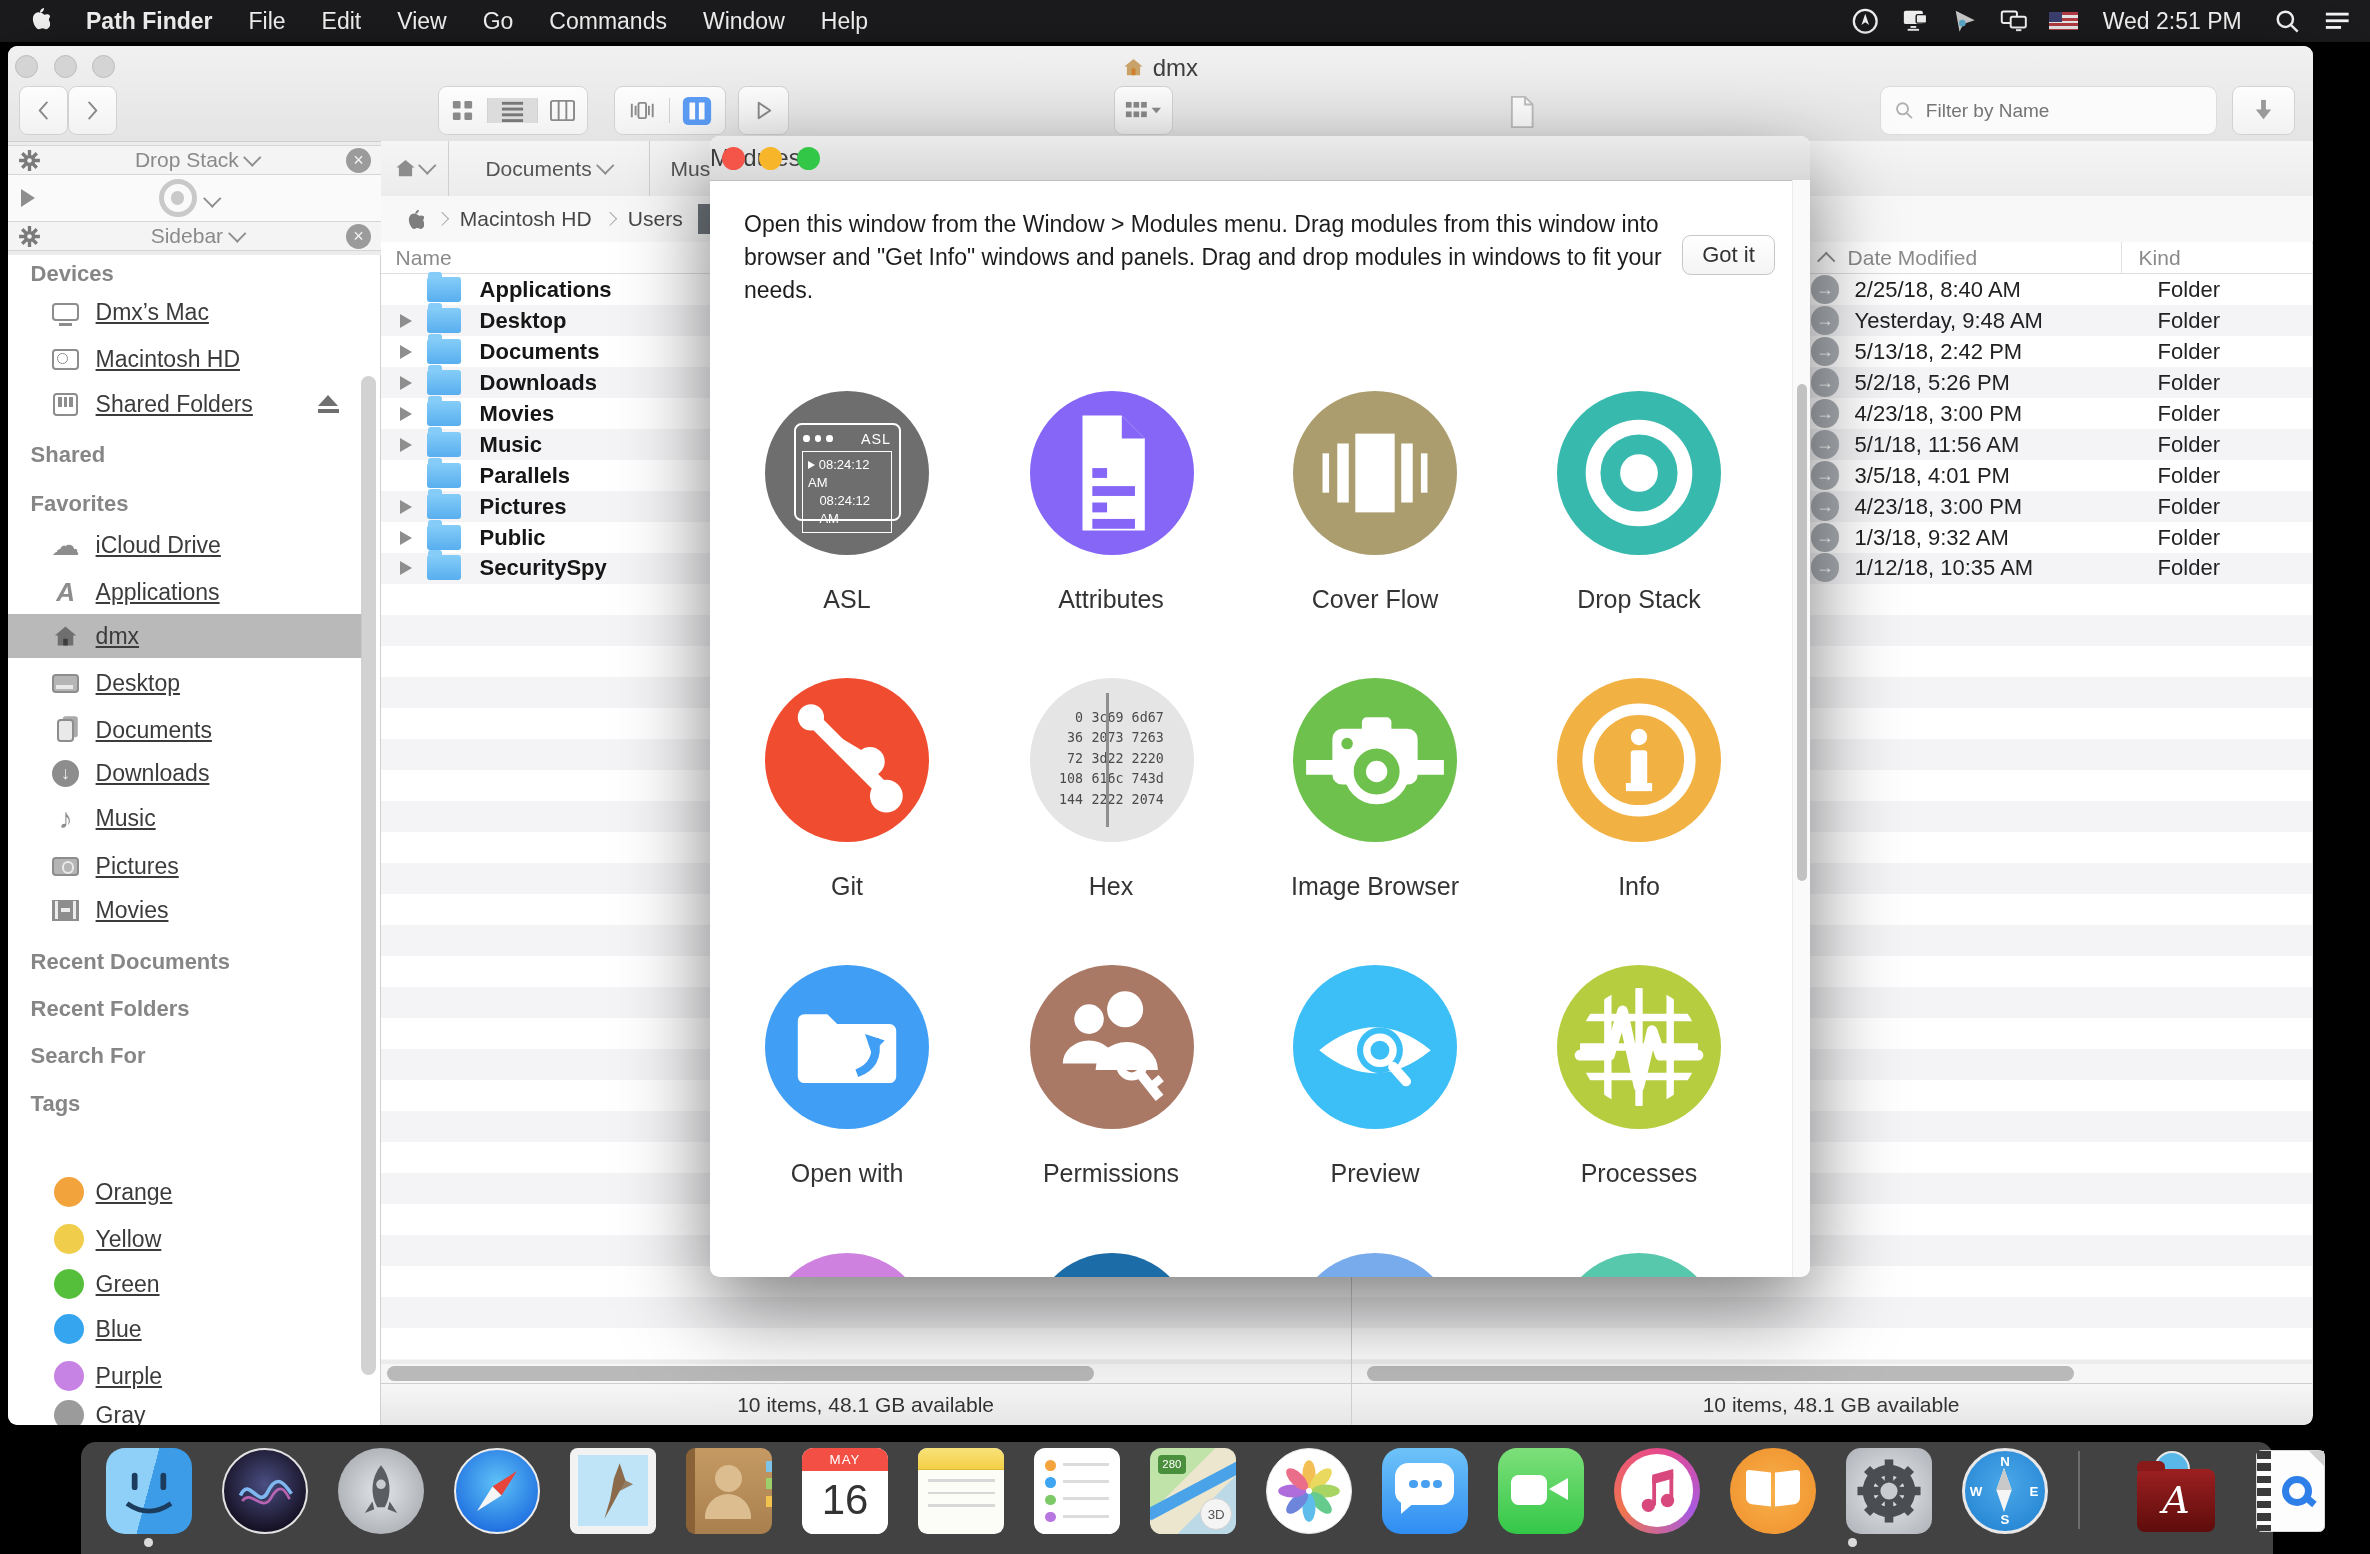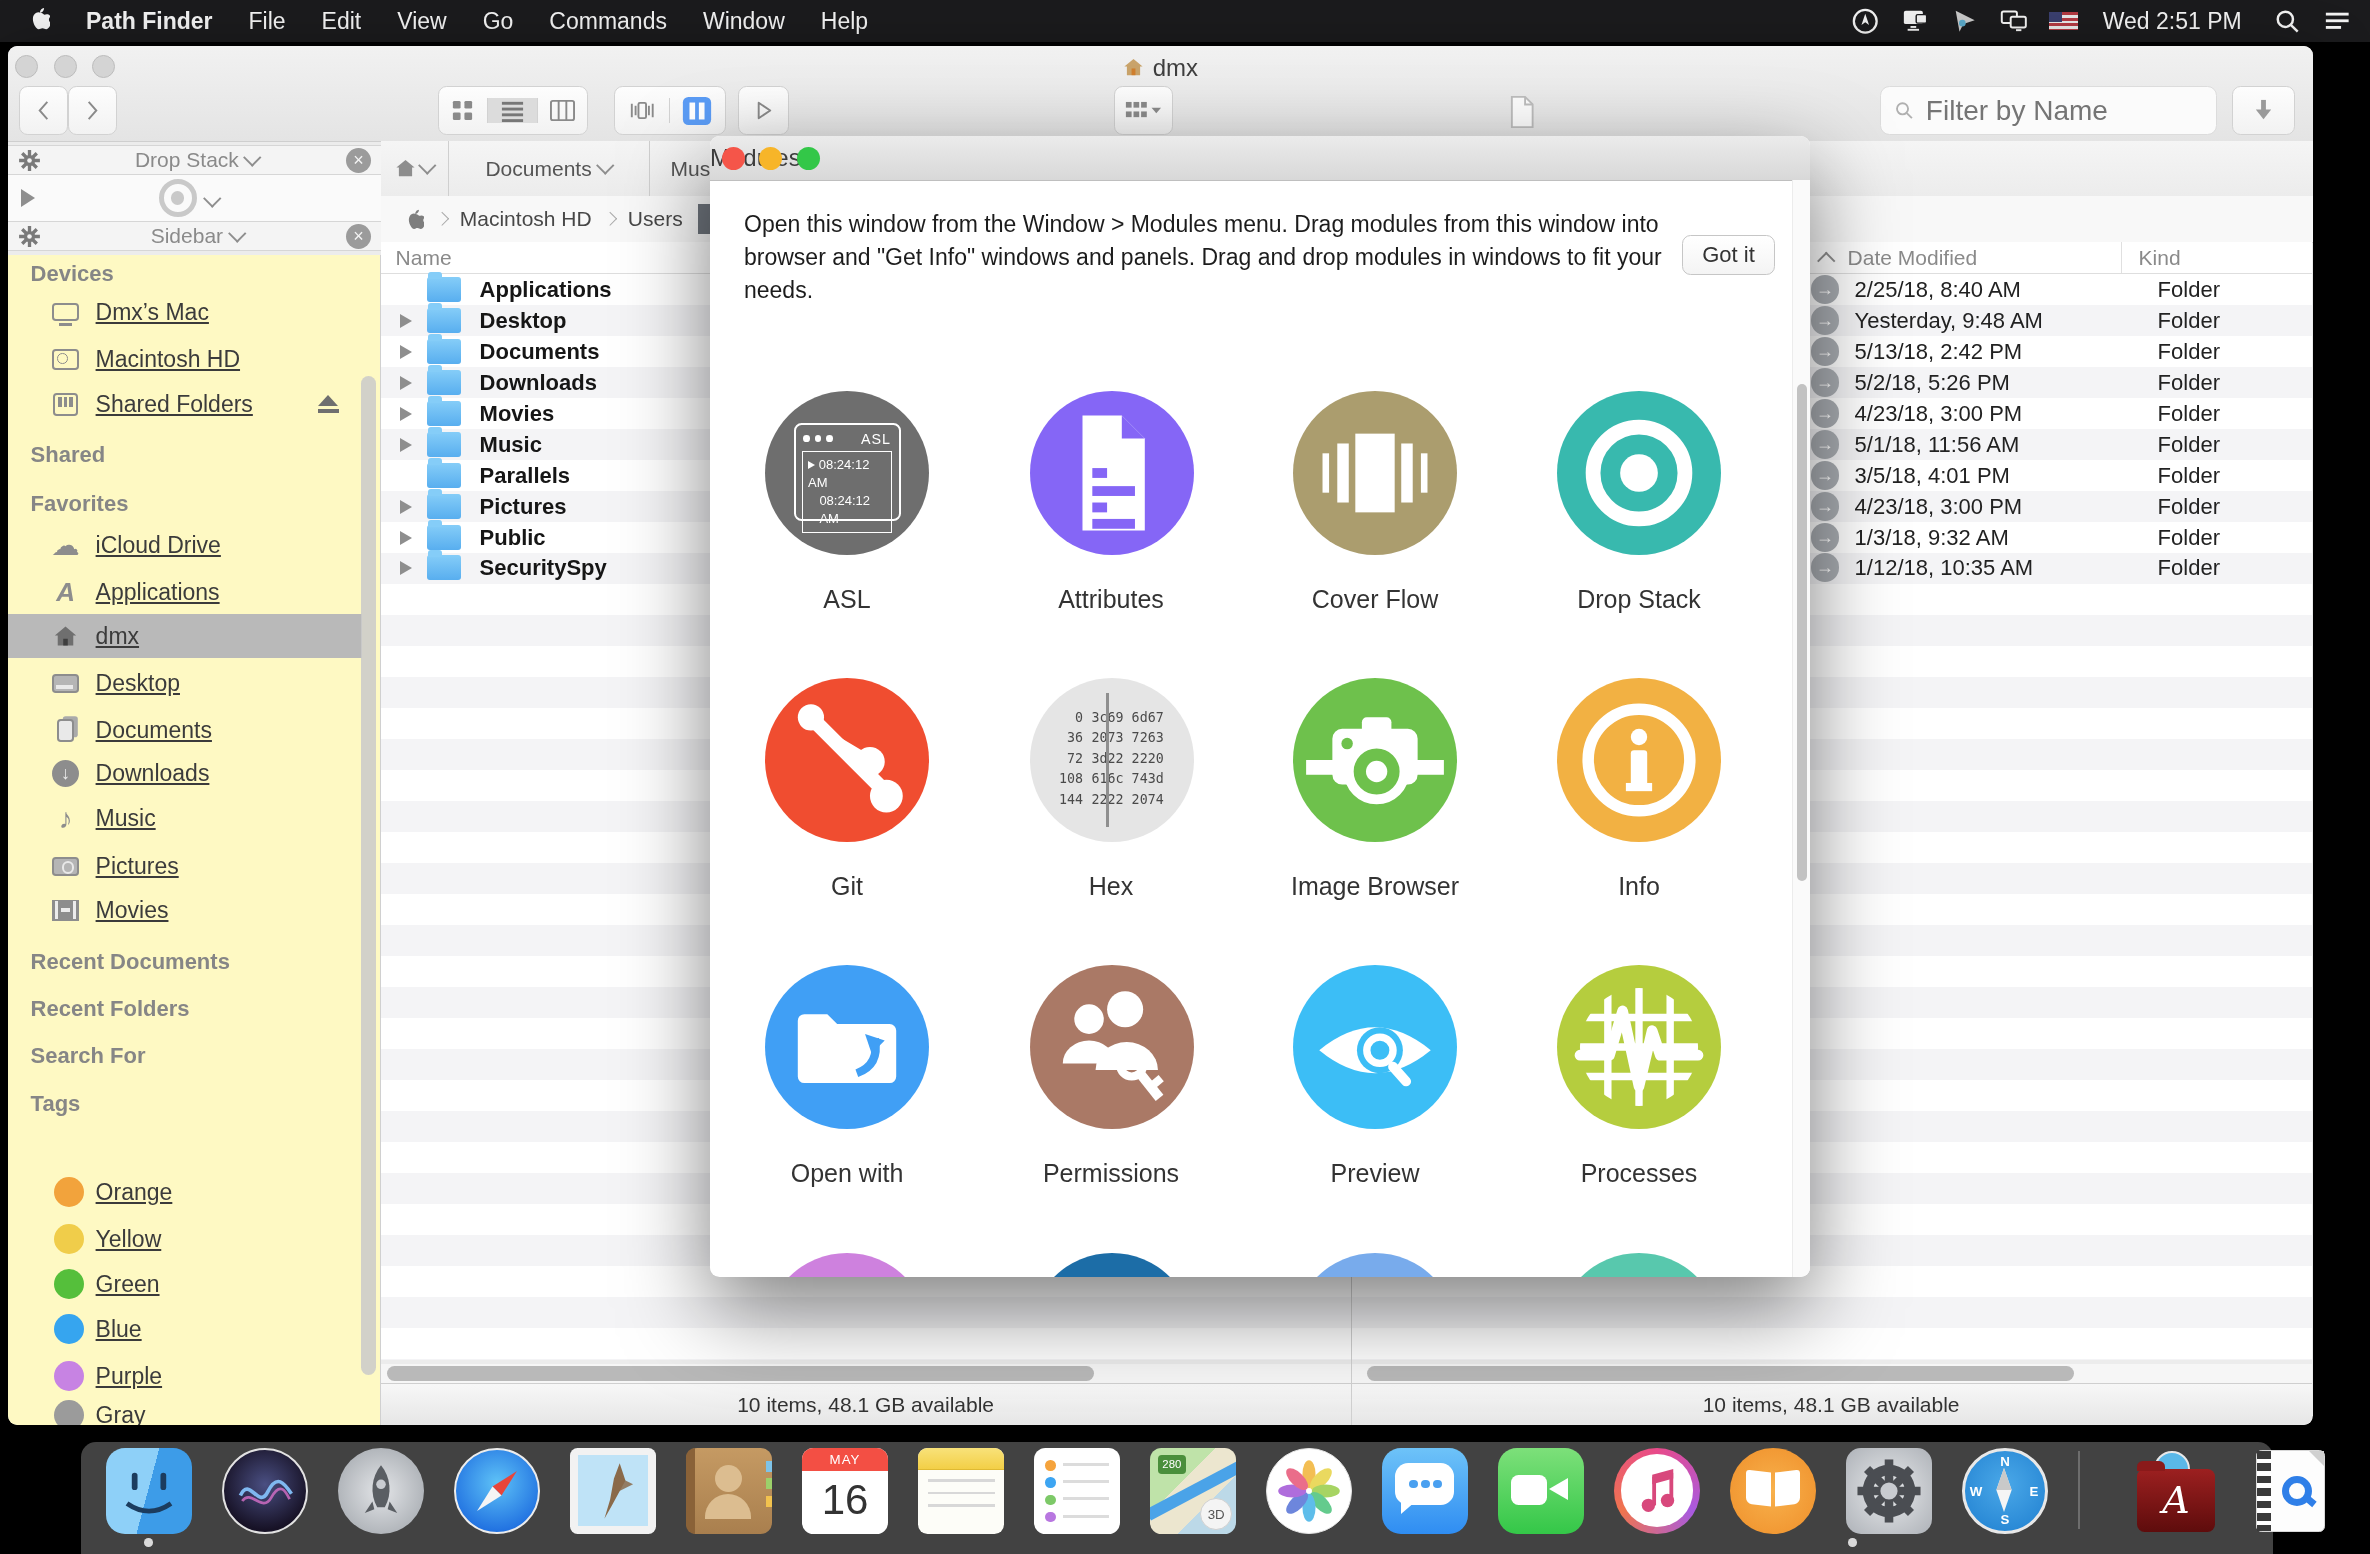--- a/index.html
+++ b/index.html
@@ -26,37 +26,37 @@
   .tbtn{position:absolute;top:40px;height:49px;background:linear-gradient(#fdfdfd,#f2f2f2);
         border:1px solid #d2d2d2;border-radius:8.6px;box-sizing:border-box;display:flex;align-items:center;justify-content:center;}
   .seg{display:flex;}
   .seg .cell{flex:1;display:flex;align-items:center;justify-content:center;border-right:1px solid #d2d2d2;}
   .seg .cell:last-child{border-right:none;}
   .seg .cell.sel{background:#dcdcdc;}
   .tico{stroke:#8a8a8a;fill:none;stroke-width:2;}
   .chev{display:inline-block;width:10.5px;height:10.5px;border-right:2.3px solid #8e8e8e;border-bottom:2.3px solid #8e8e8e;transform:rotate(45deg);margin-left:7.6px;vertical-align:3.8px;}
   #filterfield{position:absolute;left:1872px;top:40px;width:337px;height:49px;box-sizing:border-box;
                border:1.4px solid #dcdcdc;border-radius:9.5px;background:#fbfbfb;display:flex;align-items:center;padding:0 13.3px;}
-  #filterfield input{border:none;outline:none;background:transparent;font-size:28px;color:#7f1d1d;width:100%;font-family:inherit;}
+  #filterfield input{border:none;outline:none;background:transparent;font-size:19px;color:#7f1d1d;width:100%;font-family:inherit;}
 
   
   #tabbar{position:absolute;left:373px;top:95px;width:1933px;height:55px;background:linear-gradient(#f5f5f5,#ececec);border-bottom:1px solid #c9c9c9;display:flex;align-items:center;}
   .tabdiv{width:1px;height:100%;background:#cfcfcf;}
   #crumbbar{position:absolute;left:373px;top:150px;width:1933px;height:46px;background:#f8f8f8;border-bottom:1px solid #d4d4d4;display:flex;align-items:center;font-size:21px;color:#474747;}
   .crumbsep{width:8.6px;height:8.6px;border-right:1.9px solid #a9a9a9;border-bottom:1.9px solid #a9a9a9;transform:rotate(-45deg);margin:0 13.3px;}
   #crumbtag{width:49px;height:30px;background:#6e747c;clip-path:polygon(0 0,68% 0,100% 50%,68% 100%,0 100%);margin-left:15px;}
 
   
   #dropstackhdr,#sidebarhdr{position:absolute;left:0;width:373px;height:30px;background:#f4f4f4;
       border-top:1px solid #d6d6d6;border-bottom:1px solid #d6d6d6;display:flex;align-items:center;color:#8a8a8a;font-size:21px;box-sizing:border-box;}
   #dropstackrow{position:absolute;left:0;top:129px;width:373px;height:46px;background:#fafafa;display:flex;align-items:center;}
   .paneltitle{flex:1;text-align:center;}
   .cxbtn{width:25px;height:25px;border-radius:50%;background:#9b9b9b;color:#f4f4f4;font-size:18px;line-height:25px;text-align:center;margin-right:9.5px;}
   .gear{margin-left:9.5px;margin-right:5.7px;}
-  #sidebar{position:absolute;left:0;top:209px;width:373px;bottom:0;background:#fef9c3;overflow:hidden;border-right:1px solid #d0d0d0;box-sizing:border-box;}
+  #sidebar{position:absolute;left:0;top:209px;width:373px;bottom:0;background:#ffffff;overflow:hidden;border-right:1px solid #d0d0d0;box-sizing:border-box;}
   .shead{position:absolute;left:23px;height:34px;line-height:34px;font-size:22px;font-weight:bold;color:#868686;}
   .srow{position:absolute;left:0;width:354px;height:44px;display:flex;align-items:center;font-size:23px;color:#3b3b3b;text-decoration:underline;}
   .srow.sel{background:#b9b9b9;}
   .srow .lbl{margin-left:88px;}
   .si{position:absolute;left:42px;width:32px;height:32px;display:flex;align-items:center;justify-content:center;color:#8d8d8d;}
   .tagdot{position:absolute;left:46px;width:30px;height:30px;border-radius:50%;}
   .sbscroll{position:absolute;right:3.8px;top:121px;width:15px;height:999px;background:#cacaca;border-radius:7.6px;opacity:.85;}
 
   
   .orect{box-sizing:border-box;border:2.4px solid #8d8d8d;border-radius:3.8px;}

